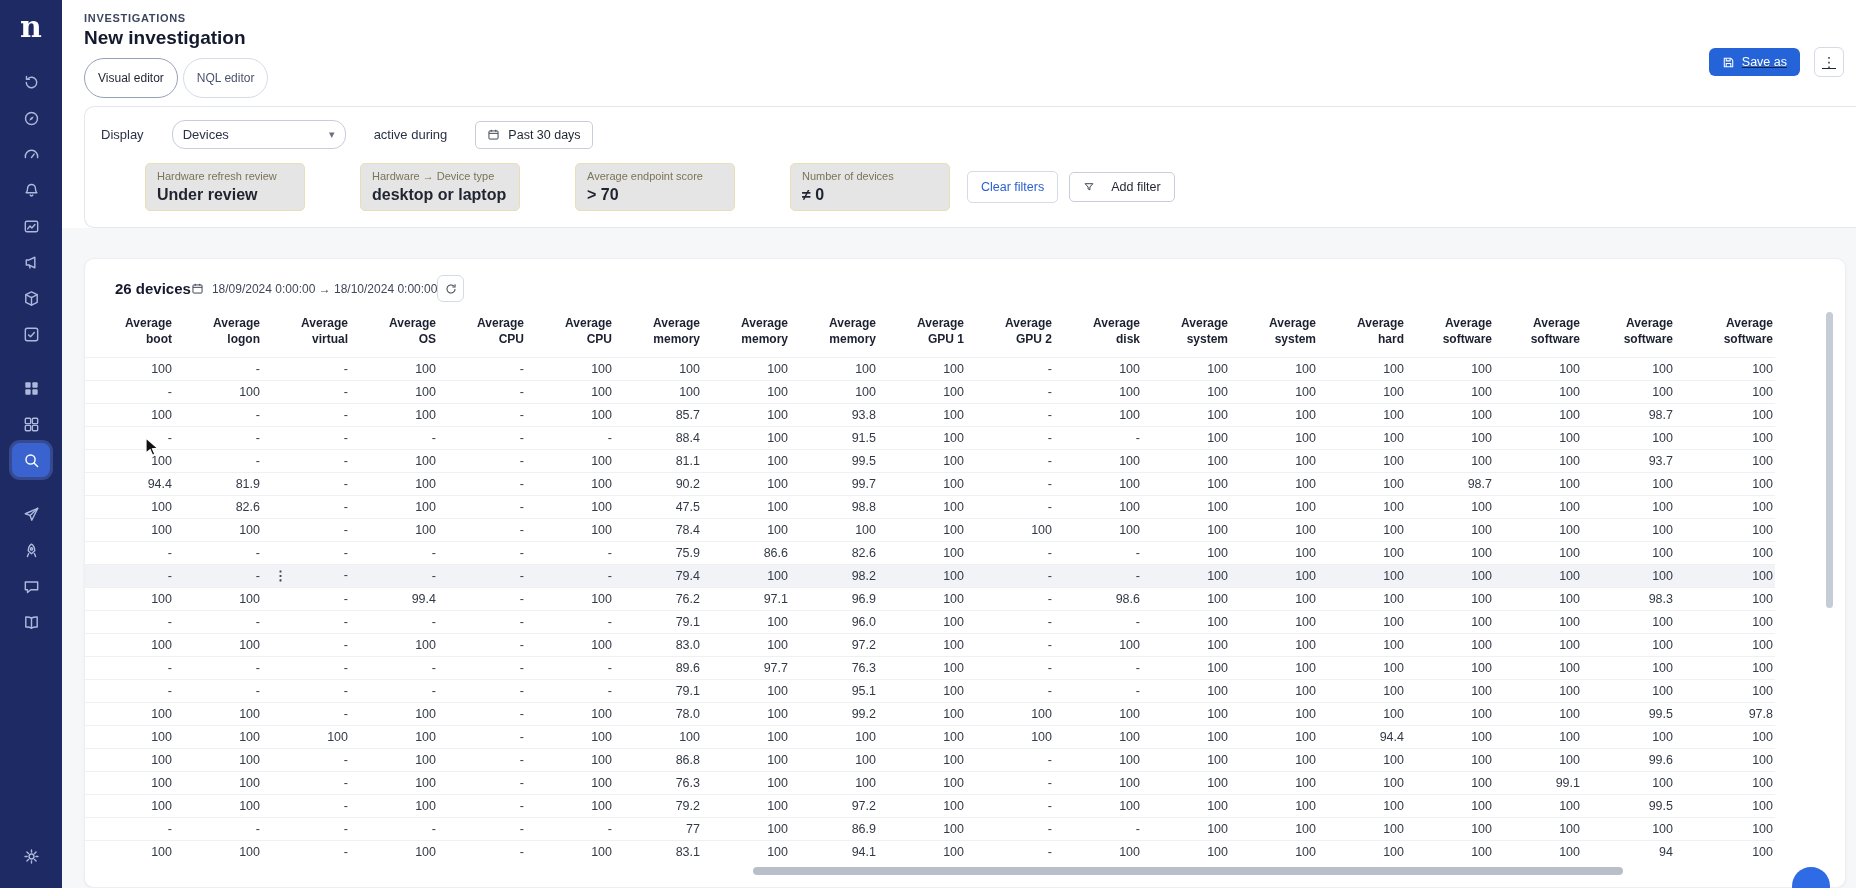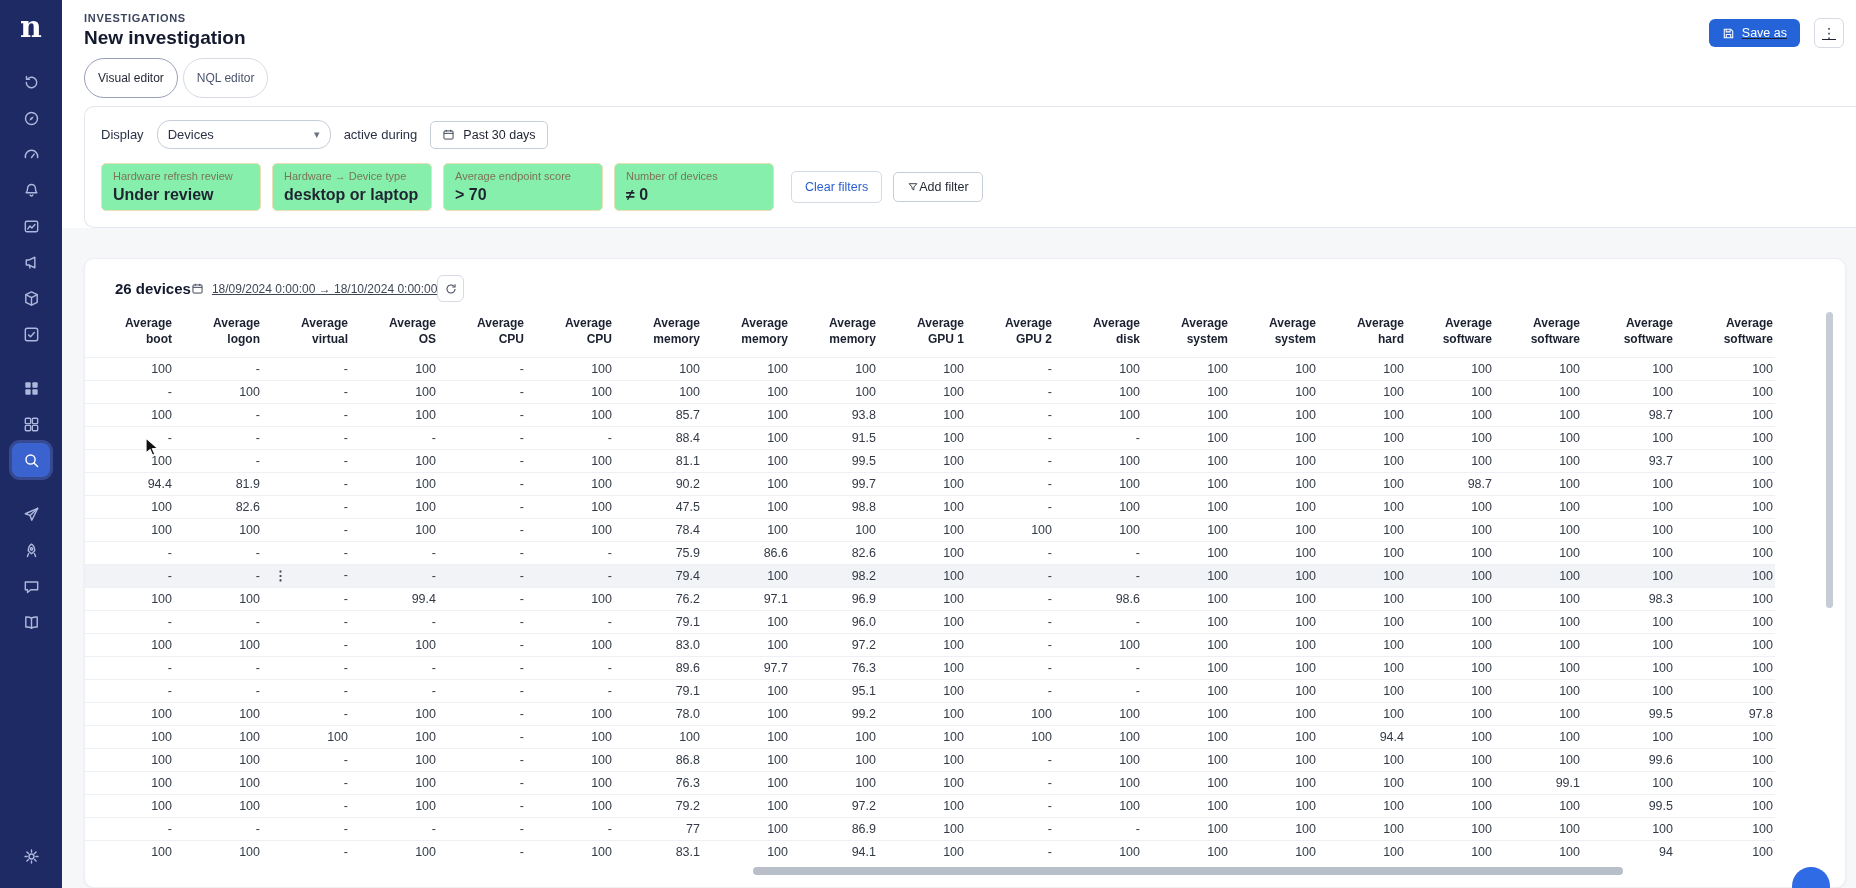--- a/index.html
+++ b/index.html
@@ -12,52 +12,52 @@
   .logo { color:#fff; font-size:30px; font-weight:bold; line-height:1; margin-bottom:22px; font-family:"DejaVu Serif", serif; }
   .nav-icon { width:38px; height:34px; display:flex; align-items:center; justify-content:center; border-radius:8px; color:#aeb8dd; cursor:pointer; margin:1px 0; }
   .nav-icon svg { width:19px; height:19px; stroke:currentColor; fill:none; stroke-width:1.5; stroke-linecap:round; stroke-linejoin:round; }
   .nav-icon.active { background:#3a63d0; color:#fff; box-shadow:0 0 0 3px rgba(96,134,230,.35); }
   .nav-gap { height:18px; }
   .nav-bottom { margin-top:auto; }
 
   
   .main { flex:1; min-width:0; display:flex; flex-direction:column; position:relative; }
 
-  .topbar { padding:12px 12px 0 22px; display:flex; justify-content:space-between; align-items:flex-start; }
+  .topbar { padding:12px 12px 0 22px; display:flex; justify-content:space-between; align-items:center; }
   .breadcrumb { font-size:11px; font-weight:bold; letter-spacing:.7px; color:#3c465e; }
   .page-title { font-size:19px; font-weight:bold; color:#141a2e; margin-top:3px; }
   .tabs { display:flex; gap:5px; margin-top:9px; margin-bottom:8px; }
   .tab { border:1px solid #d6dbe4; border-radius:999px; padding:12px 13px; font-size:12px; color:#49536b; background:#fff; cursor:pointer; }
   .tab.active { border-color:#97a1b5; color:#1f2430; }
   .top-right { display:flex; gap:14px; align-items:center; margin-top:6px;text-decoration:underline; }
   .save-btn { background:#2563d9; color:#fff; border:none; border-radius:6px; padding:7px 13px; font-size:12.5px; display:flex; align-items:center; gap:7px; cursor:pointer; font-family:inherit; }
   .save-btn svg { width:13px; height:13px; stroke:#fff; fill:none; stroke-width:1.6; }
   .icon-btn { width:30px; height:30px; border:1px solid #d5dae3; background:#fff; border-radius:6px; display:flex; align-items:center; justify-content:center; color:#2b3246; font-size:14px; cursor:pointer; }
 
   
   .query-panel { margin-left:22px; border:1px solid #e3e6ec; border-right:none; border-radius:10px 0 0 10px; padding:13px 16px 16px; background:#fff; }
-  .query-row1 { display:flex; align-items:center; gap:13px; font-size:13px; color:#2b3246; }
+  .query-row1 { display:flex; align-items:center; gap:28px; font-size:13px; color:#2b3246; }
   .select { width:174px; border:1px solid #c7ced9; border-radius:13px; padding:6px 10px; display:flex; justify-content:space-between; align-items:center; font-size:13px; background:#fff; cursor:pointer; }
   .select .chev { color:#6b7280; font-size:11px; }
   .range-btn { border:1px solid #c7ced9; border-radius:5px; padding:6px 11px; display:flex; align-items:center; gap:8px; font-size:12.5px; background:#fff; cursor:pointer; color:#1f2430; font-family:inherit; }
   .range-btn svg, .date-range svg { width:13px; height:13px; stroke:#3b4252; fill:none; stroke-width:1.5; }
   .query-row2 { display:flex; align-items:center; gap:11px; margin-top:14px; }
-  .chip { background:#86efac; border:1px solid #eadfb4; border-radius:5px; padding:5px 11px; min-width:160px; cursor:pointer; }
+  .chip { background:#e5e5e5; border:1px solid #eadfb4; border-radius:5px; padding:5px 11px; min-width:160px; cursor:pointer;margin-left:44px; }
   .chip-label { font-size:11px; color:#7a7458; line-height:1.35; }
   .chip-value { font-size:16px; color:#1f2430; font-weight:bold; line-height:1.35; }
   .clear-btn { color:#2a5fd1; background:#fff; border:1px solid #d4dbe6; border-radius:5px; padding:8px 13px; font-size:12.5px; cursor:pointer; margin-left:6px; font-family:inherit; }
-  .addfilter-btn { border:1px solid #c7ced9; background:#fff; border-radius:5px; padding:7px 13px; font-size:12.5px; display:flex; align-items:center; gap:0; cursor:pointer; color:#1f2430; font-family:inherit; }
+  .addfilter-btn { border:1px solid #c7ced9; background:#fff; border-radius:5px; padding:7px 13px; font-size:12.5px; display:flex; align-items:center; gap:16px; cursor:pointer; color:#1f2430; font-family:inherit; }
   .addfilter-btn svg { width:12px; height:12px; stroke:#2b3246; fill:none; stroke-width:1.5; }
 
   
   .content { flex:1; min-height:0; background:#f6f7f9; padding:30px 10px 0 22px; }
   .card { background:#fff; border:1px solid #edeff2; border-radius:10px; height:100%; position:relative; overflow:hidden; box-shadow:0 1px 3px rgba(16,24,40,.05); padding-top:16px; }
   .results-header { display:flex; align-items:center; padding-left:30px; }
   .count { font-size:15px; font-weight:bold; color:#141a2e; }
-  .date-range { display:flex; align-items:center; gap:8px; font-size:12px; color:#3f4757;text-decoration:underline; }
+  .date-range { display:flex; align-items:center; gap:8px; font-size:12px; color:#3f4757; }
   .refresh-btn { width:27px; height:27px; border:1px solid #d5dae3; background:#fff; border-radius:6px; display:flex; align-items:center; justify-content:center; cursor:pointer; }
   .refresh-btn svg { width:14px; height:14px; stroke:#3f4757; fill:none; stroke-width:1.5; }
 
   table { border-collapse:collapse; table-layout:fixed; margin-top:6px; }
   col { width:88px; } col.c1 { width:89px; } col.c18 { width:93px; } col.c19 { width:100px; }
   th { font-size:12px; font-weight:bold; color:#1b2130; text-align:right; vertical-align:bottom; padding:8px 2px 9px 0; line-height:1.3; cursor:pointer; }
   td { font-size:12.5px; color:#333a47; text-align:right; height:23px; padding:0 2px 0 0; border-top:1px solid #eef0f3; white-space:nowrap; }
   tr.hl { background:#f1f3f6; }
   .row-kebab { float:left; margin-left:12px; color:#3f4757; font-size:13px; font-weight:bold; cursor:pointer; }
 

